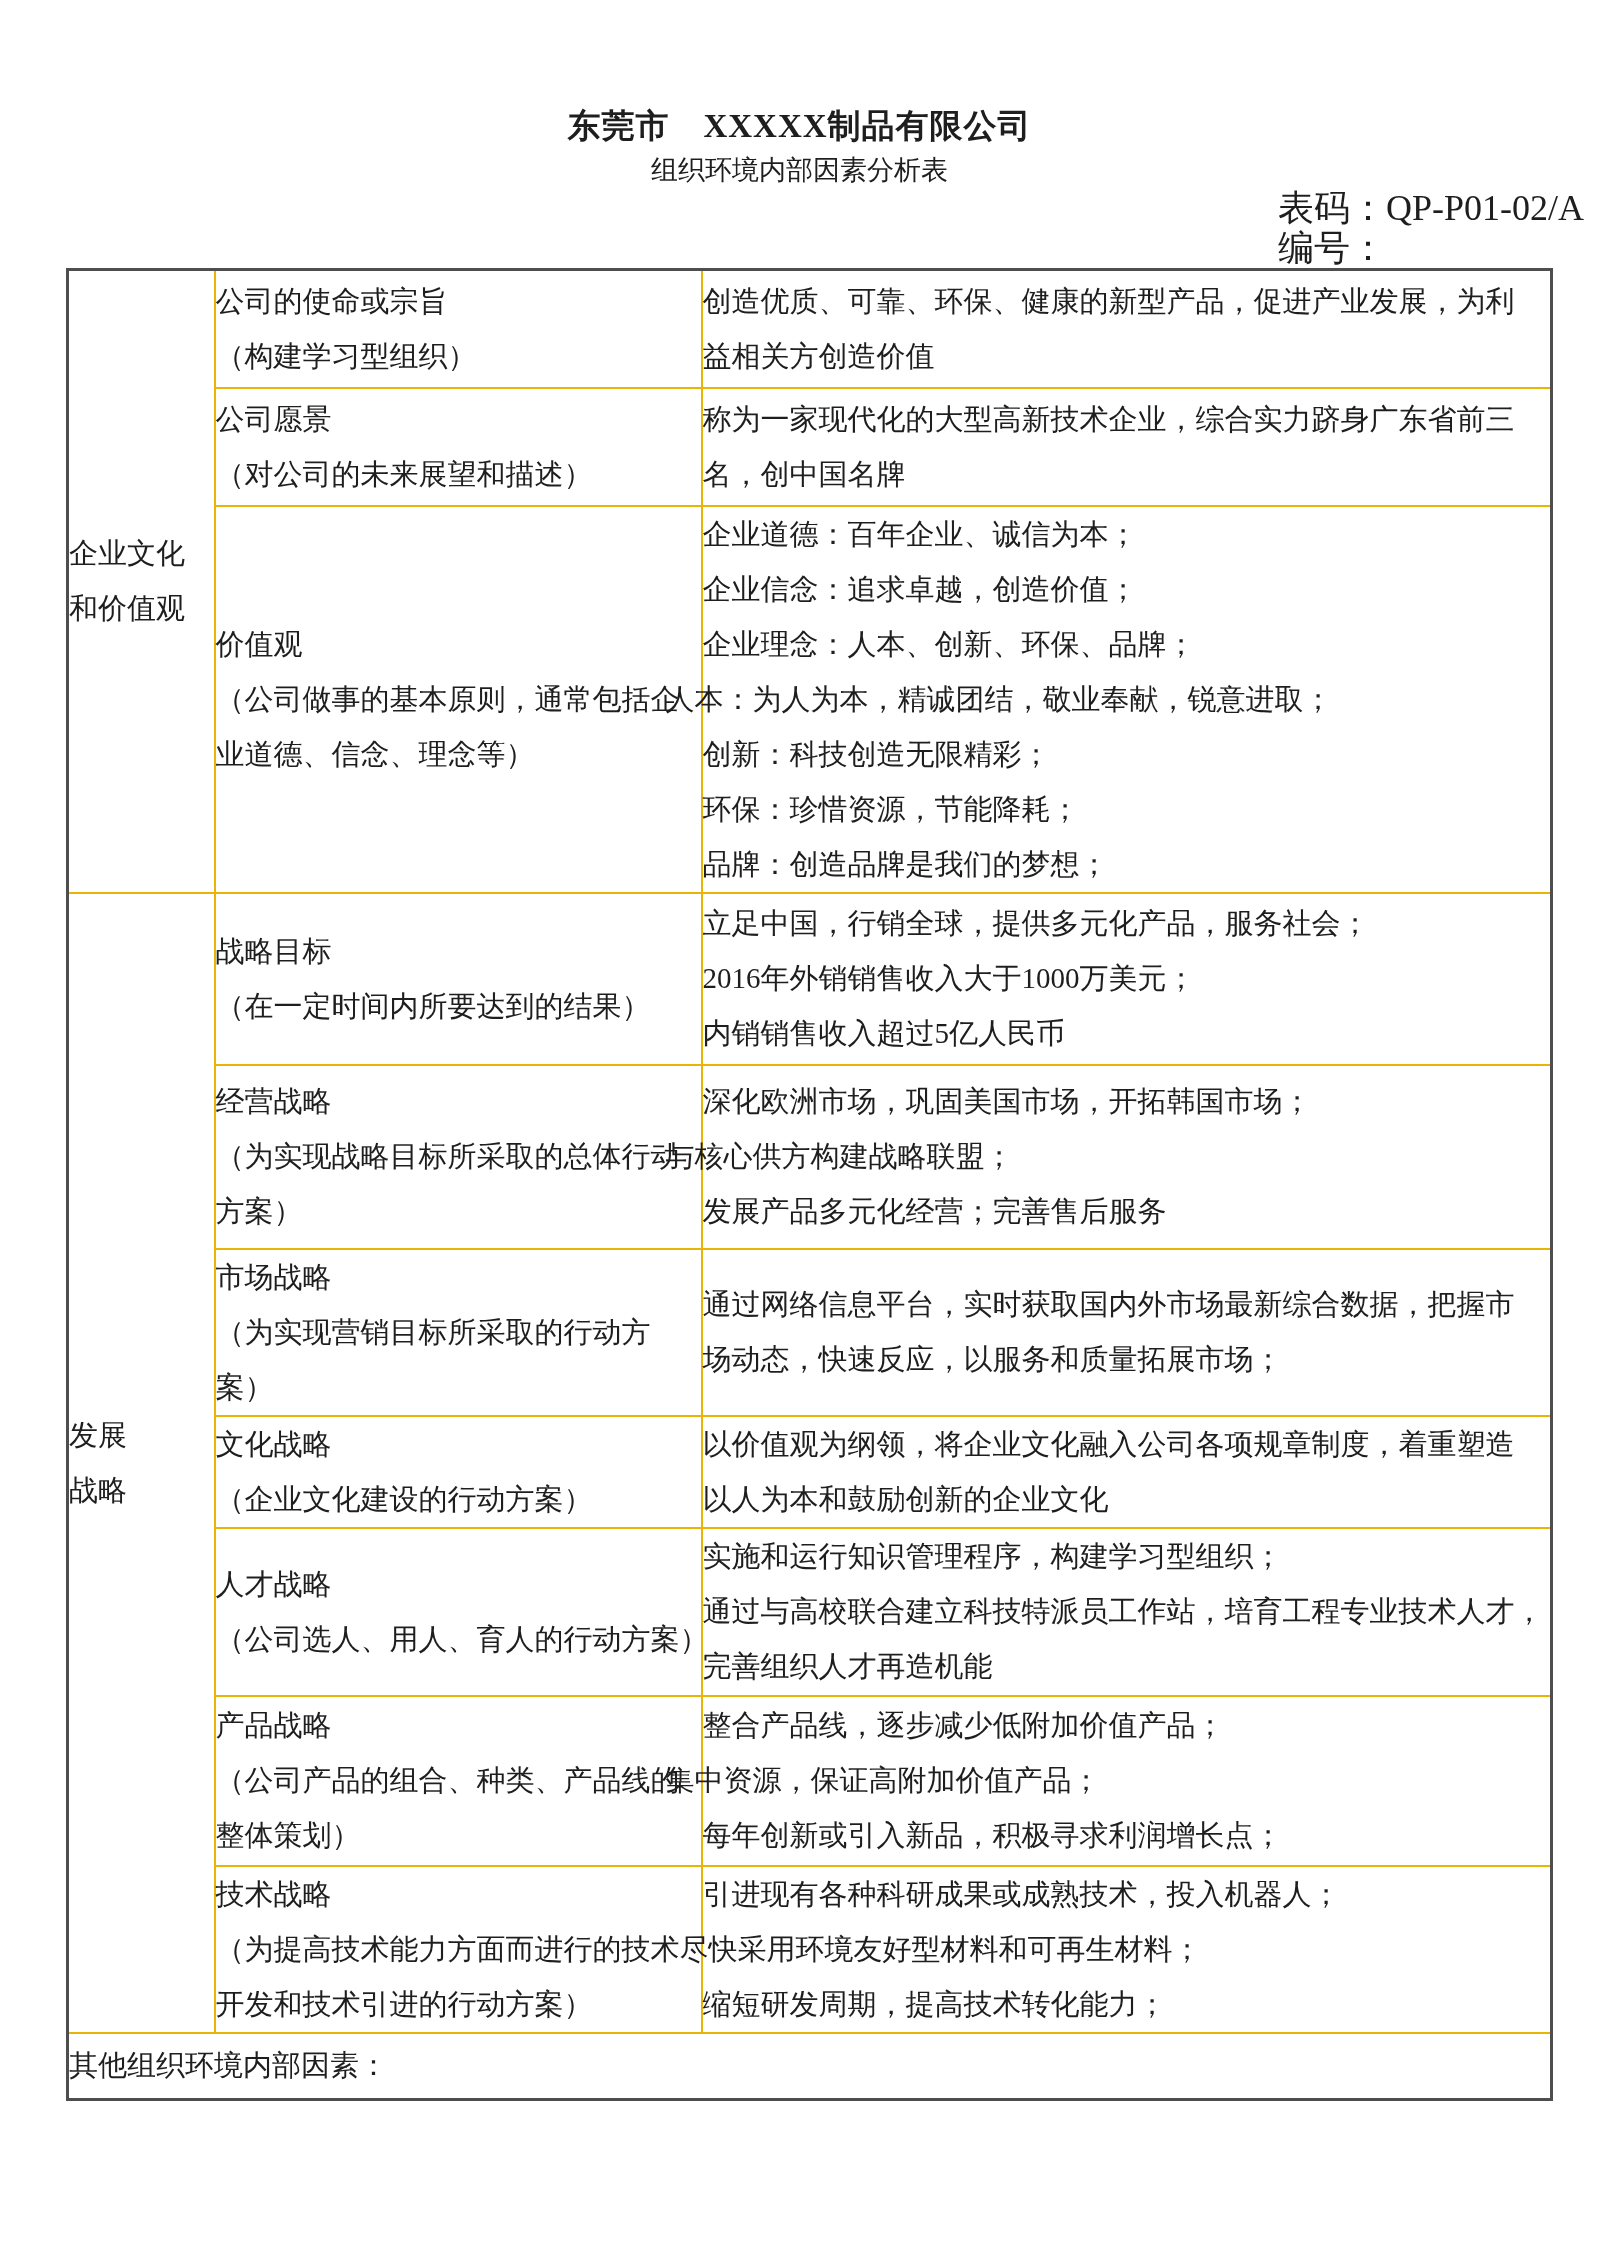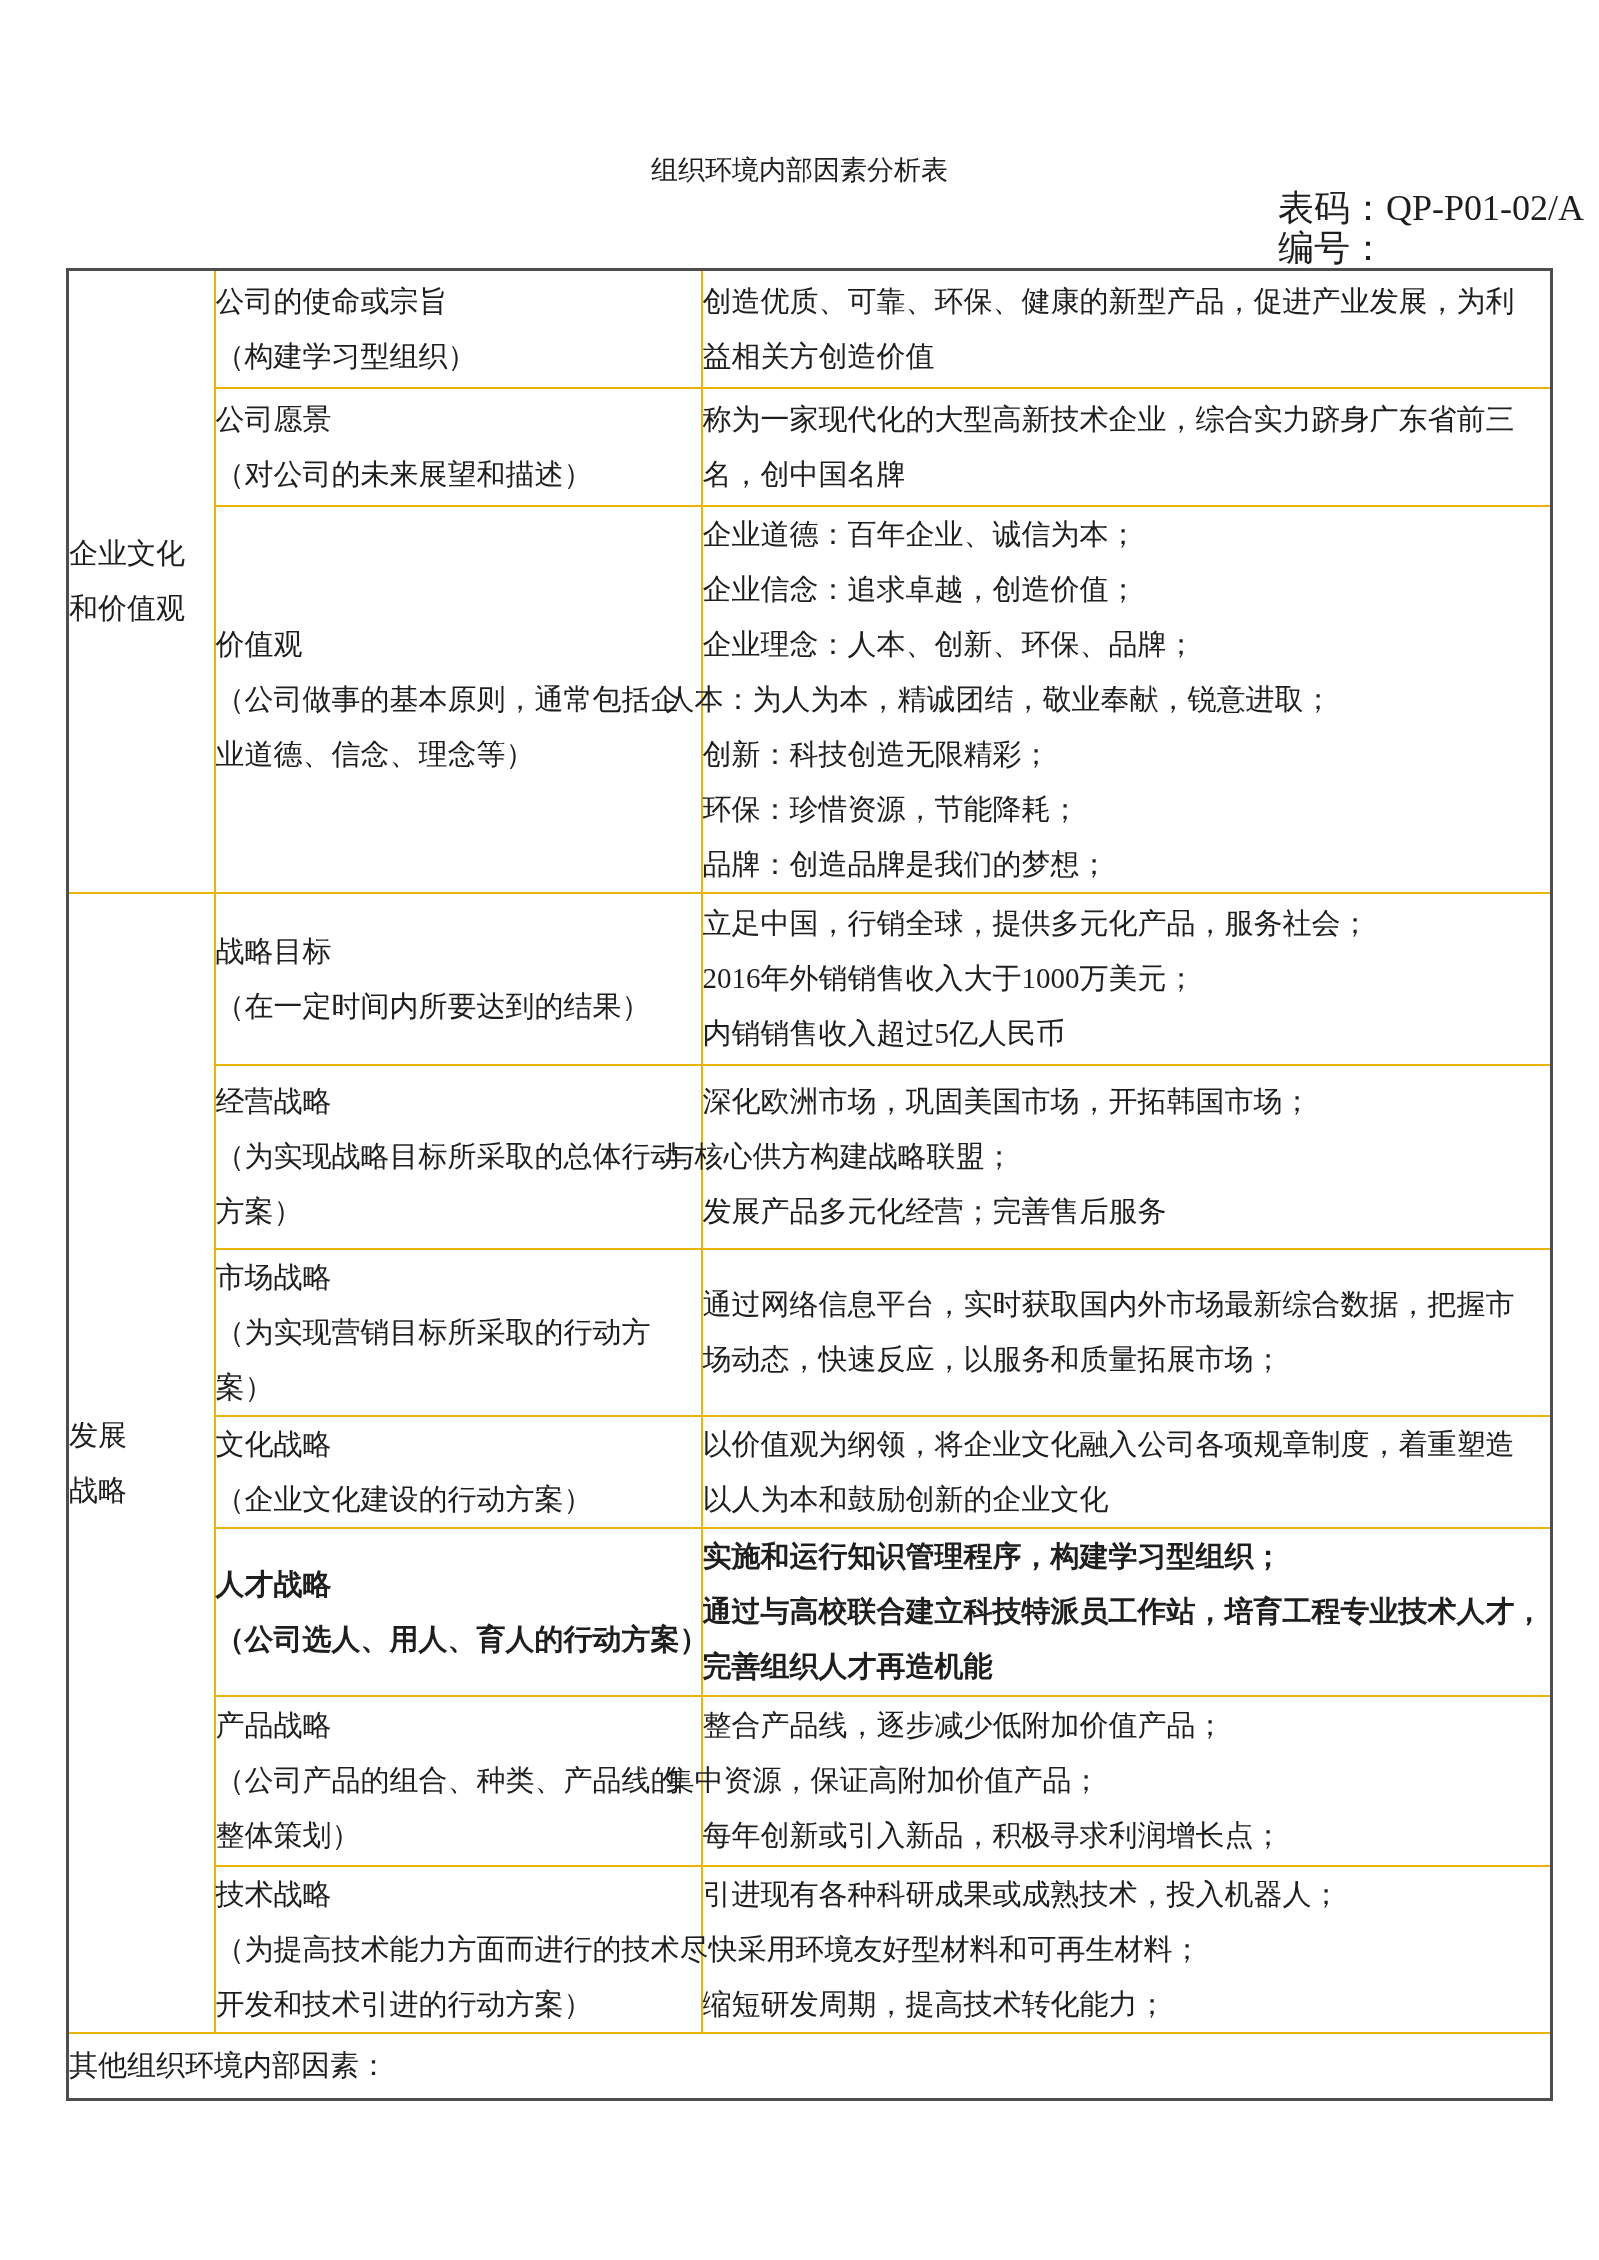--- a/index.html
+++ b/index.html
@@ -39,28 +39,29 @@
   }
   .ln{line-height:55px;white-space:nowrap;}
   td.group-cell{padding-left:14px;}
   td.item-cell{padding-left:12px;}
   td.content-cell{padding-left:16px;}
   td.footer-cell{padding-left:10px;height:64px;}
   .overhang{margin-left:-37px;}
   .overhang-sm{margin-left:-23px;}
   tr.r1{height:118px;} tr.r2{height:118px;} tr.r3{height:385px;}
   tr.r4{height:172px;} tr.r5{height:184px;} tr.r6{height:148px;margin-top:30px;}
-  tr.r7{height:110px;} tr.r8{height:168px;font-weight:bold;} tr.r9{height:170px;}
+  tr.r7{height:110px;} tr.r8{height:168px;} tr.r9{height:170px;}
   tr.r10{height:166px;}
 </style>
 </head>
 <body>
 
 <div class="page">
 
+  <div class="company-title">东莞市　XXXXX制品有限公司</div>
   <div class="doc-title">组织环境内部因素分析表</div>
 
   <div class="meta">
     <div class="meta-line">表码：QP-P01-02/A</div>
     <div class="meta-line">编号：</div>
   </div>
 
   <table class="analysis">
     <colgroup>
       <col style="width:147px">

